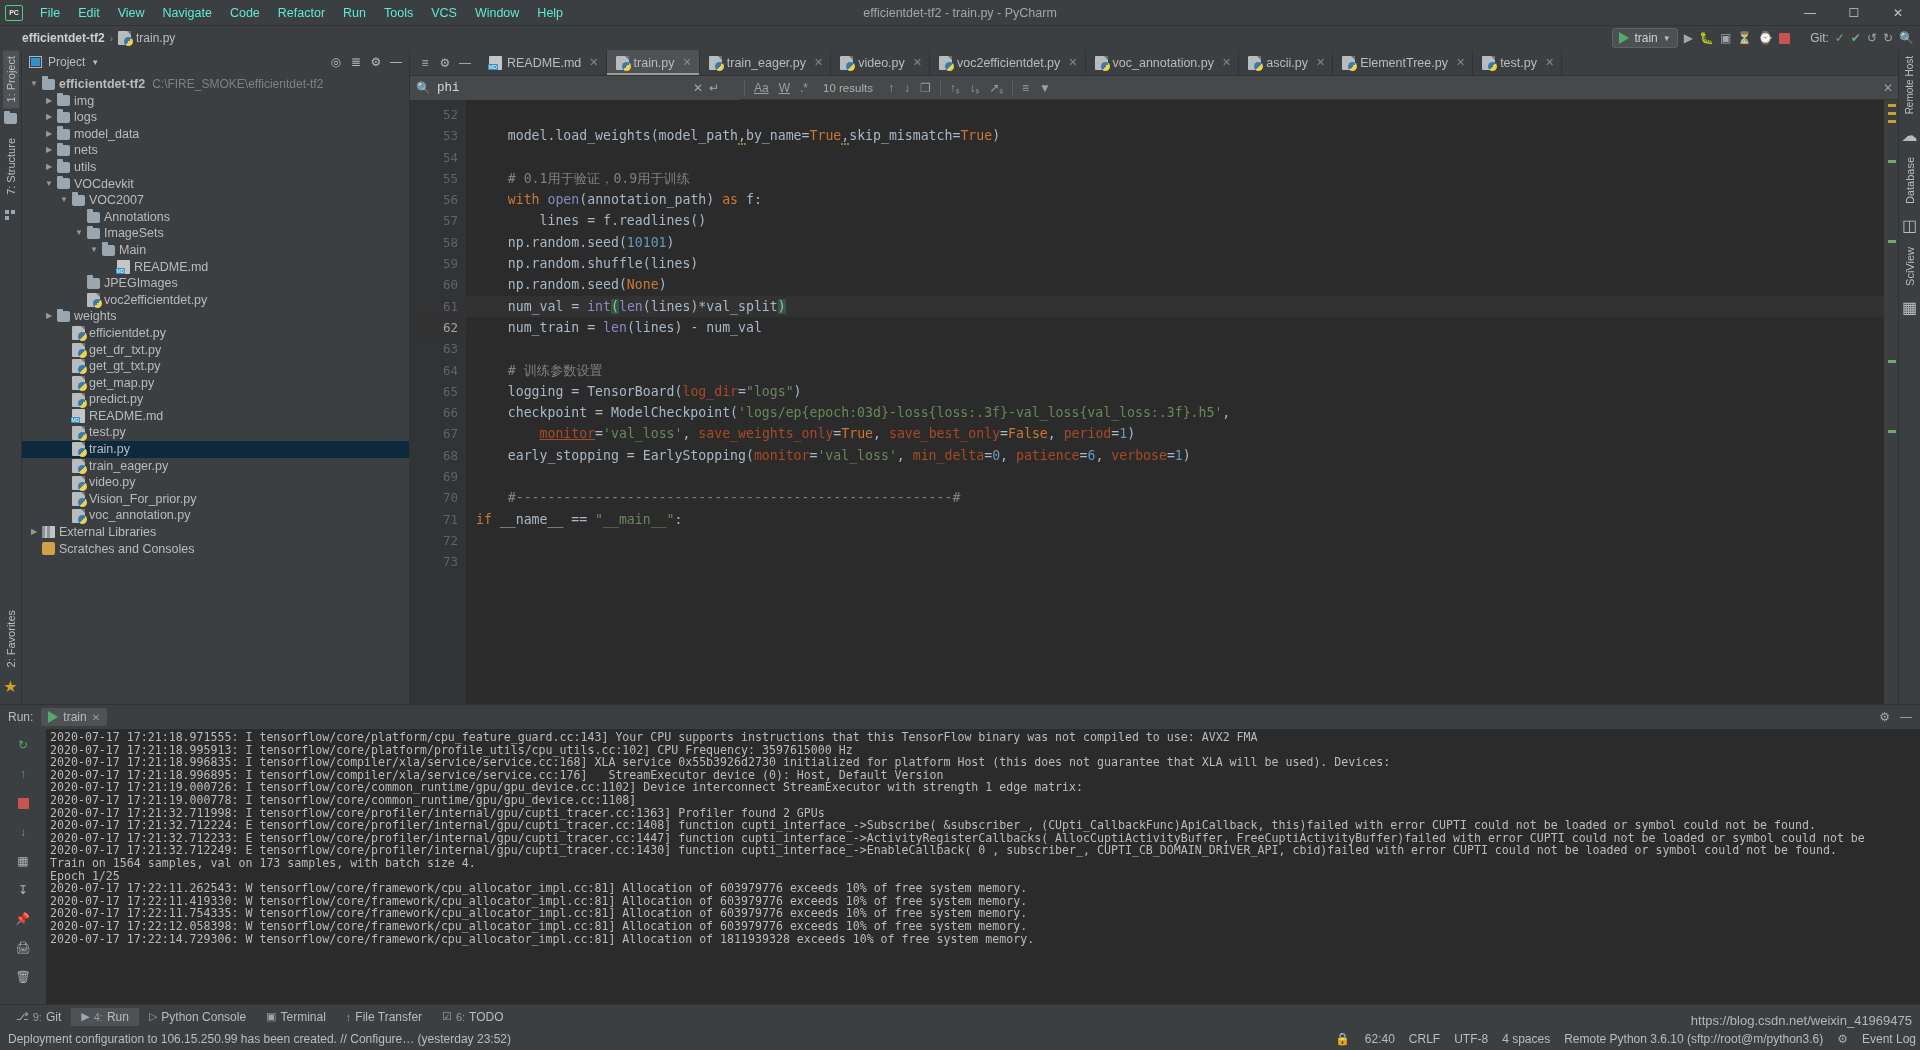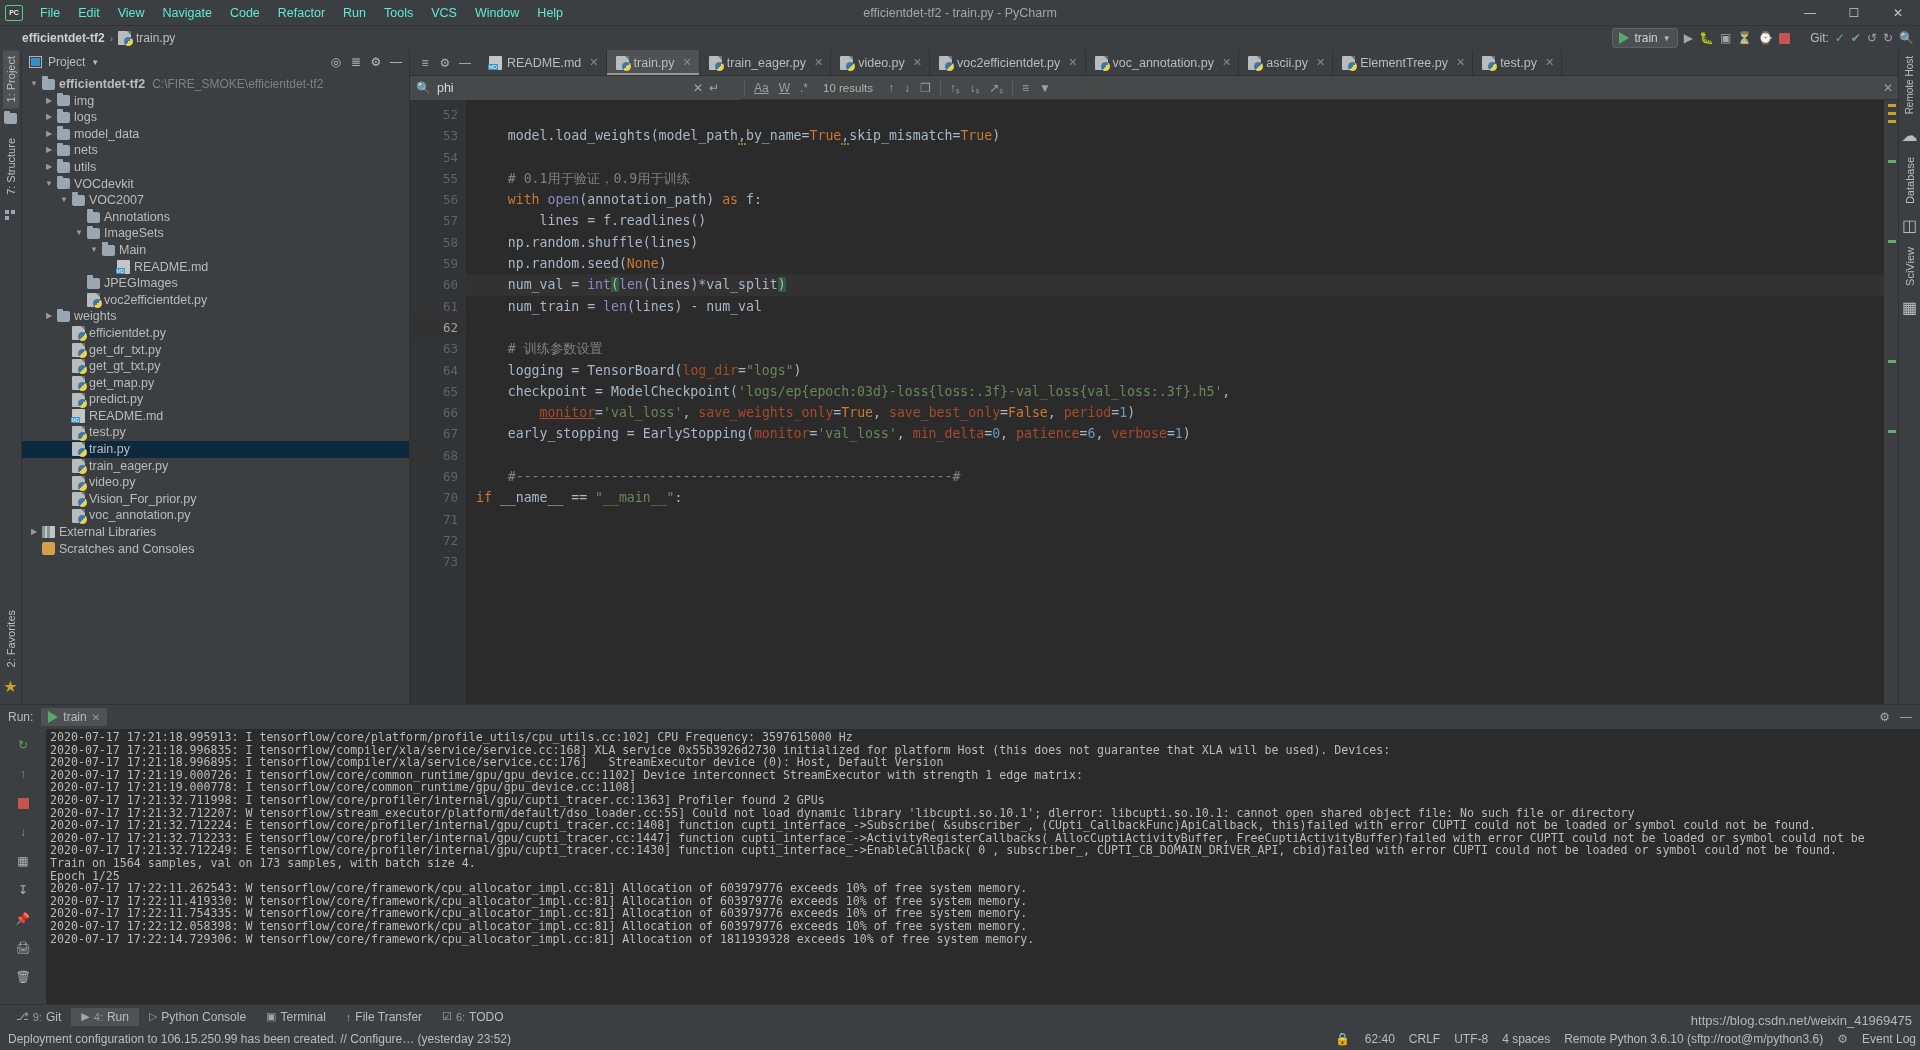--- a/index.html
+++ b/index.html
@@ -132,21 +132,21 @@
   
   .findbar {
     height: 24px; flex: 0 0 24px; background: #45494a; display: flex; align-items: center;
     font-size: 12px; color: #bbbbbb; border-bottom: 1px solid #323232;
   }
   .find-input-wrap {
     width: 330px; height: 24px; background: #45494a; display: flex; align-items: center; gap: 6px; padding: 0 6px;
   }
   .find-input {
     background: transparent; border: none; outline: none; color: #d8d8d8; font-size: 12.5px;
-    font-family: Liberation Sans, sans-serif; width: 250px;
+    font-family: Liberation Mono, monospace; width: 250px;
   }
   .fb-sep { width: 1px; height: 16px; background: #5a5e60; margin: 0 4px; }
   .fb-btn { padding: 1px 5px; color: #9b9fa1; font-size: 12px; display:flex; align-items:center; justify-content:center;}
   .fb-btn.ul { text-decoration: underline; }
   .fb-results { color: #b0b0b0; font-size: 11.5px; padding: 0 10px; }
   .fb-grow { flex: 1 1 auto; }
 
   
   .code-wrap { flex: 1 1 auto; display: flex; min-height: 0; position: relative; background: #2b2b2b; overflow: hidden; }
   .gutter {
@@ -662,20 +662,21 @@
             <div class="gline">72</div>
             <div class="gline">73</div>
           </div>
         <div class="code" id="code">
             <div class="cline">&nbsp;</div>
             <div class="cline">    model.load_weights(model_path<span class="squiggle">,</span>by_name=<span class="kw">True</span><span class="squiggle">,</span>skip_mismatch=<span class="kw">True</span>)</div>
             <div class="cline">&nbsp;</div>
             <div class="cline">    <span class="cmt"># 0.1用于验证，0.9用于训练</span></div>
             <div class="cline">    <span class="kw">with</span> <span class="bi">open</span>(annotation_path) <span class="kw">as</span> f:</div>
             <div class="cline">        lines = f.readlines()</div>
+            <div class="cline">    np.random.seed(<span class="num">10101</span>)</div>
             <div class="cline">    np.random.shuffle(lines)</div>
             <div class="cline">    np.random.seed(<span class="kw">None</span>)</div>
             <div class="cline hl">    num_val = <span class="bi">int</span><span class="hlmatch">(</span><span class="bi">len</span>(lines)*val_split<span class="hlmatch">)</span></div>
             <div class="cline">    num_train = <span class="bi">len</span>(lines) - num_val</div>
             <div class="cline">&nbsp;</div>
             <div class="cline">    <span class="cmt"># 训练参数设置</span></div>
             <div class="cline">    logging = TensorBoard(<span class="param">log_dir</span>=<span class="str">"logs"</span>)</div>
             <div class="cline">    checkpoint = ModelCheckpoint(<span class="str">'logs/ep{epoch:03d}-loss{loss:.3f}-val_loss{val_loss:.3f}.h5'</span>,</div>
             <div class="cline">        <span class="param" style="text-decoration:underline">monitor</span>=<span class="str">'val_loss'</span>, <span class="param">save_weights_only</span>=<span class="kw">True</span>, <span class="param">save_best_only</span>=<span class="kw">False</span>, <span class="param">period</span>=<span class="num">1</span>)</div>
             <div class="cline">    early_stopping = EarlyStopping(<span class="param">monitor</span>=<span class="str">'val_loss'</span>, <span class="param">min_delta</span>=<span class="num">0</span>, <span class="param">patience</span>=<span class="num">6</span>, <span class="param">verbose</span>=<span class="num">1</span>)</div>
@@ -726,27 +727,27 @@
             <span class="redsq"></span>
           </span>
         <span class="rs-btn" style="color:#59a869">↓</span>
         <span class="rs-btn">▦</span>
         <span class="rs-btn">↧</span>
         <span class="rs-btn">📌</span>
         <span class="rs-btn">🖨</span>
         <span class="rs-btn">🗑</span>
       </div>
       <div class="console" id="console">
+          <div class="conline">2020-07-17 17:21:18.971555: I tensorflow/core/platform/cpu_feature_guard.cc:143] Your CPU supports instructions that this TensorFlow binary was not compiled to use: AVX2 FMA</div>
           <div class="conline">2020-07-17 17:21:18.995913: I tensorflow/core/platform/profile_utils/cpu_utils.cc:102] CPU Frequency: 3597615000 Hz</div>
           <div class="conline">2020-07-17 17:21:18.996835: I tensorflow/compiler/xla/service/service.cc:168] XLA service 0x55b3926d2730 initialized for platform Host (this does not guarantee that XLA will be used). Devices:</div>
           <div class="conline">2020-07-17 17:21:18.996895: I tensorflow/compiler/xla/service/service.cc:176]   StreamExecutor device (0): Host, Default Version</div>
           <div class="conline">2020-07-17 17:21:19.000726: I tensorflow/core/common_runtime/gpu/gpu_device.cc:1102] Device interconnect StreamExecutor with strength 1 edge matrix:</div>
           <div class="conline">2020-07-17 17:21:19.000778: I tensorflow/core/common_runtime/gpu/gpu_device.cc:1108]</div>
           <div class="conline">2020-07-17 17:21:32.711998: I tensorflow/core/profiler/internal/gpu/cupti_tracer.cc:1363] Profiler found 2 GPUs</div>
-          <div class="conline">2020-07-17 17:21:32.712207: W tensorflow/stream_executor/platform/default/dso_loader.cc:55] Could not load dynamic library 'libcupti.so.10.1'; dlerror: libcupti.so.10.1: cannot open shared object file: No such file or directory</div>
           <div class="conline">2020-07-17 17:21:32.712224: E tensorflow/core/profiler/internal/gpu/cupti_tracer.cc:1408] function cupti_interface_-&gt;Subscribe( &amp;subscriber_, (CUpti_CallbackFunc)ApiCallback, this)failed with error CUPTI could not be loaded or symbol could not be found.</div>
           <div class="conline">2020-07-17 17:21:32.712233: E tensorflow/core/profiler/internal/gpu/cupti_tracer.cc:1447] function cupti_interface_-&gt;ActivityRegisterCallbacks( AllocCuptiActivityBuffer, FreeCuptiActivityBuffer)failed with error CUPTI could not be loaded or symbol could not be</div>
           <div class="conline">2020-07-17 17:21:32.712249: E tensorflow/core/profiler/internal/gpu/cupti_tracer.cc:1430] function cupti_interface_-&gt;EnableCallback( 0 , subscriber_, CUPTI_CB_DOMAIN_DRIVER_API, cbid)failed with error CUPTI could not be loaded or symbol could not be found.</div>
           <div class="conline">Train on 1564 samples, val on 173 samples, with batch size 4.</div>
           <div class="conline">Epoch 1/25</div>
           <div class="conline">2020-07-17 17:22:11.262543: W tensorflow/core/framework/cpu_allocator_impl.cc:81] Allocation of 603979776 exceeds 10% of free system memory.</div>
           <div class="conline">2020-07-17 17:22:11.419330: W tensorflow/core/framework/cpu_allocator_impl.cc:81] Allocation of 603979776 exceeds 10% of free system memory.</div>
           <div class="conline">2020-07-17 17:22:11.754335: W tensorflow/core/framework/cpu_allocator_impl.cc:81] Allocation of 603979776 exceeds 10% of free system memory.</div>
           <div class="conline">2020-07-17 17:22:12.058398: W tensorflow/core/framework/cpu_allocator_impl.cc:81] Allocation of 603979776 exceeds 10% of free system memory.</div>
           <div class="conline">2020-07-17 17:22:14.729306: W tensorflow/core/framework/cpu_allocator_impl.cc:81] Allocation of 1811939328 exceeds 10% of free system memory.</div>

